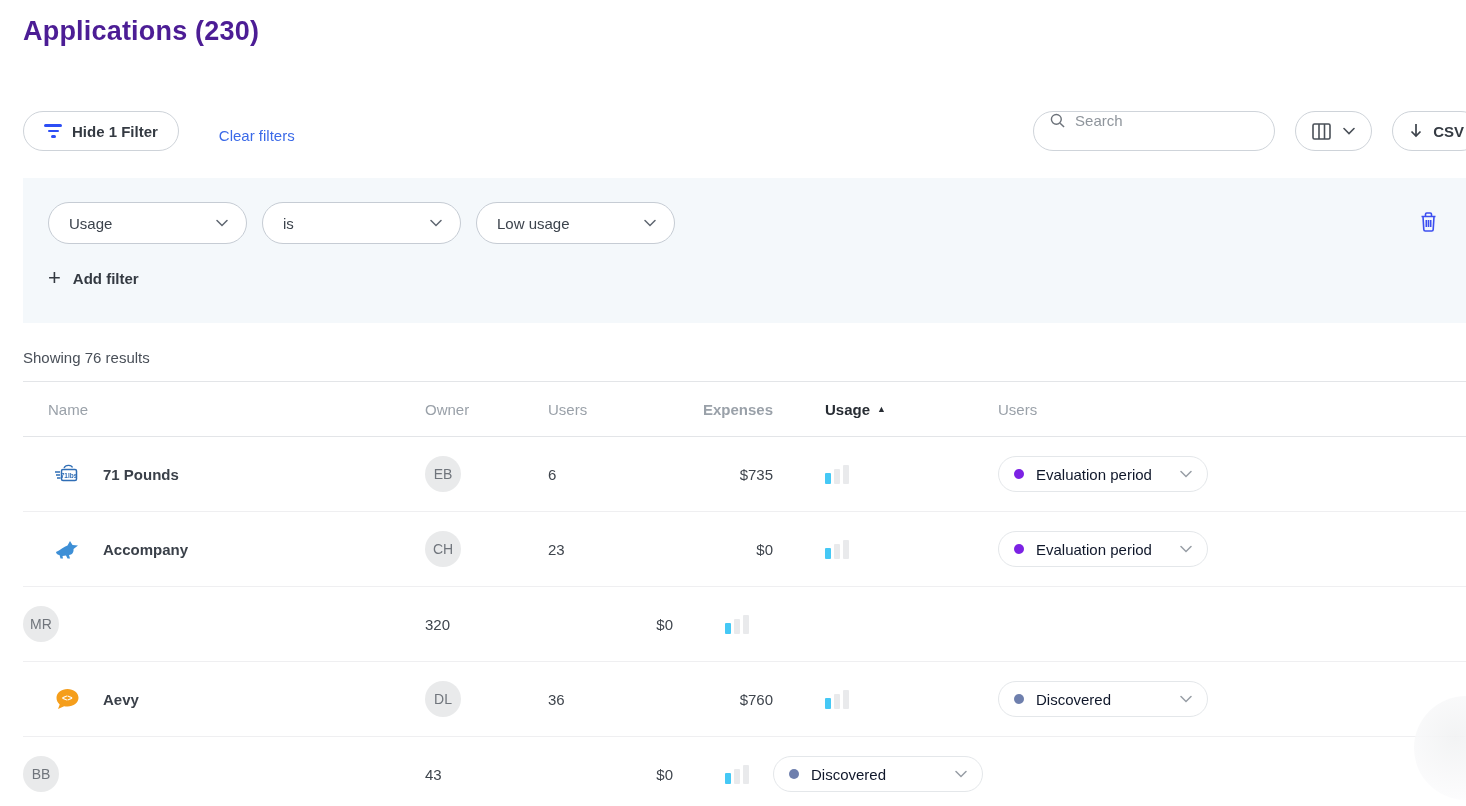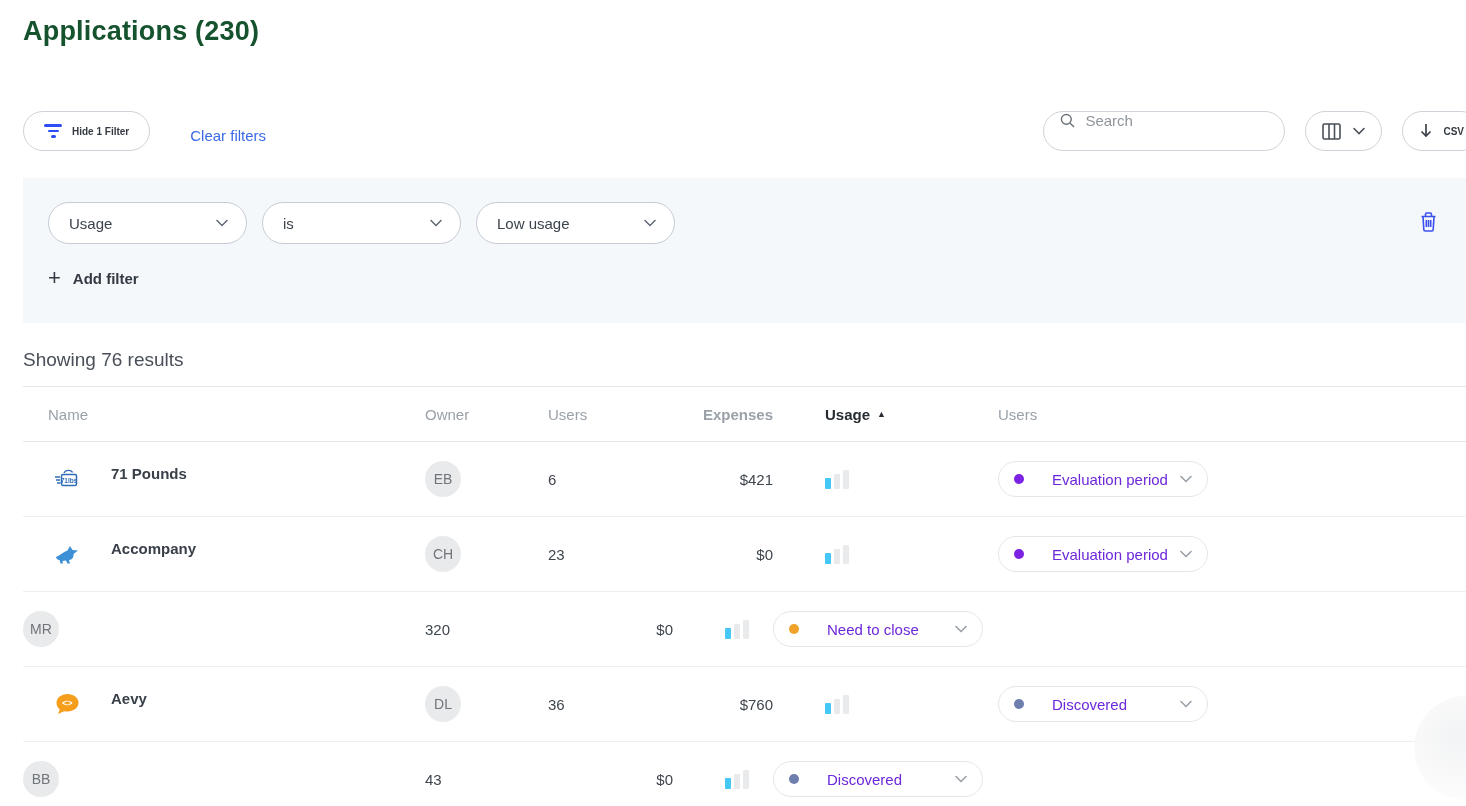--- a/index.html
+++ b/index.html
@@ -1,26 +1,26 @@
 <!DOCTYPE html>
 <html><head>
 <meta charset="utf-8">
 <style>
   * { margin:0; padding:0; box-sizing:border-box; }
   html,body { width:1466px; height:806px; overflow:hidden; background:#fff;
     font-family:"Liberation Sans","DejaVu Sans",sans-serif; color:#3f454d; }
   .page { position:relative; width:1466px; height:806px; padding-left:23px; }
 
   
-  .page-title { padding-top:16px; font-size:27px; font-weight:700; color:#14532d; letter-spacing:.2px; }
+  .page-title { padding-top:16px; font-size:27px; font-weight:700; color:#4c1d95; letter-spacing:.2px; }
 
   
   .controls { margin-top:64px; display:flex; align-items:center; height:40px; }
   .pill-btn { display:flex; align-items:center; gap:10px; height:40px; border:1px solid #ced3d9;
-    border-radius:20px; background:#fff; padding:0 20px; font-size:10px; color:#343a42; cursor:pointer; }
+    border-radius:20px; background:#fff; padding:0 20px; font-size:15px; color:#343a42; cursor:pointer; }
   .hide-filter { font-weight:600; }
   .filter-icon { display:inline-flex; flex-direction:column; align-items:center; gap:3px; }
   .filter-icon i { display:block; height:2.5px; border-radius:2px; background:#2d4ef5; }
   .filter-icon i:nth-child(1){width:18px;} .filter-icon i:nth-child(2){width:11px;} .filter-icon i:nth-child(3){width:5px;}
   .link { margin-left:40px; font-size:15px; color:#3b6ae8; cursor:pointer;margin-top:8px; }
   .controls-right { margin-left:auto; display:flex; align-items:center; gap:20px; margin-right:-15px; }
   .search-box { display:flex; align-items:flex-start; gap:10px; width:242px; height:40px;
     border:1px solid #cfd4da; border-radius:20px; padding:0 16px; }
   .search-box input { border:none; outline:none; width:100%; font-size:15px; color:#3f454d;
     font-family:inherit; background:transparent; }
@@ -33,44 +33,44 @@
   .filter-row { display:flex; align-items:center; gap:15px; }
   .select-pill { display:flex; align-items:center; justify-content:space-between; width:199px; height:42px;
     background:#fff; border:1px solid #c6ccd4; border-radius:21px; padding:0 18px 0 20px;
     font-size:15px; color:#3c434c; cursor:pointer; }
   .trash-btn { margin-left:auto; background:none; border:none; cursor:pointer; padding:4px; }
   .add-filter { margin-top:24px; display:flex; align-items:center; gap:12px; cursor:pointer;
     font-size:15px; font-weight:600; color:#343a42; }
   .plus-icon { font-size:22px; font-weight:400; color:#343a42; line-height:20px; }
 
   
-  .results-summary { margin-top:26px; font-size:19px; color:#494f58; }
+  .results-summary { margin-top:26px; font-size:15px; color:#494f58; }
   .table { margin-top:15px; }
   .grid { display:grid; grid-template-columns:402px 123px 125px 100px 225px 1fr; align-items:center; }
   .thead { height:56px; border-top:1px solid #e3e5e8; border-bottom:1px solid #e3e5e8;
     font-size:15px; color:#9aa1a9; }
   .th-name { padding-left:25px; }
   .th-right { text-align:right;font-weight:bold; }
   .th-usage { padding-left:52px; color:#272c33; font-weight:600; display:flex; align-items:center; gap:7px; }
   .sort-arrow { font-size:9px; color:#272c33; }
   .trow { height:75px; border-bottom:1px solid #efeff1; font-size:15px; color:#3f454d; }
-  .cell-name { display:flex; gap:30px; padding-left:30px;
+  .cell-name { display:flex; align-items:center; gap:22px; padding-left:30px;
     font-weight:600; color:#3a4049; }
   .app-logo { width:28px; height:28px; flex:none; display:flex; align-items:center; justify-content:center; }
   .avatar { width:36px; height:36px; border-radius:50%; background:#e9eaeb; color:#70757c;
     display:flex; align-items:center; justify-content:center; font-size:14px; }
   .cell-right { text-align:right; padding-right:0; }
   .cell-usage { padding-left:52px; }
   .usage-bars { display:flex; align-items:flex-end; gap:3px; height:19px; }
   .usage-bars i { display:block; width:6px; border-radius:1px; background:#e9eaec; }
   .usage-bars i:nth-child(1){ height:11px; } .usage-bars i:nth-child(2){ height:15px; } .usage-bars i:nth-child(3){ height:19px; }
   .state-pill { display:flex; align-items:center; width:210px; height:36px; border:1px solid #e4e7ea;
     border-radius:18px; padding:0 15px; background:#fff; cursor:pointer; }
   .state-dot { width:10px; height:10px; border-radius:50%; margin-right:12px; flex:none; }
-  .state-label { font-size:15px; color:#6d28d9;margin-left:16px; }
+  .state-label { font-size:15px; color:#0f172a; }
   .state-pill .chev { margin-left:auto; }
 
   .floating-widget { position:absolute; right:-52px; top:696px; width:104px; height:104px;
     border-radius:50%; background:radial-gradient(circle at 40% 40%, #f1f2f3, #fcfcfd 70%); opacity:.9; }
 </style>
 </head>
 <body>
 
 <div class="page">
 
@@ -174,21 +174,21 @@
                 <text x="16" y="17.8" font-size="6.5" font-weight="bold" fill="#2f6db5" text-anchor="middle" font-family="sans-serif">71lbs</text>
                 <path d="M2 12h5M3 15h4M4 18h3.5" stroke="#2f6db5" stroke-width="1.3"></path>
               </svg>
             </span>
       <span>71 Pounds</span>
     </div>
     <div>
       <span class="avatar">EB</span>
     </div>
     <div>6</div>
-    <div class="cell-right">$421</div>
+    <div class="cell-right">$735</div>
     <div class="cell-usage">
       <span class="usage-bars">
               <i style="background: rgb(69, 200, 245);"></i>
               <i></i>
               <i></i>
             </span>
     </div>
     <div>
       <div class="state-pill">
         <span class="state-dot" style="background: rgb(124, 34, 228);"></span>
@@ -237,29 +237,20 @@
       <span class="avatar">MR</span>
     </div>
     <div>320</div>
     <div class="cell-right">$0</div>
     <div class="cell-usage">
       <span class="usage-bars">
               <i style="background: rgb(69, 200, 245);"></i>
               <i></i>
               <i></i>
             </span>
-    </div>
-    <div>
-      <div class="state-pill">
-        <span class="state-dot" style="background: rgb(240, 162, 42);"></span>
-        <span class="state-label">Need to close</span>
-        <svg class="chev" width="12" height="8" viewBox="0 0 12 8">
-          <path d="M1 1.5l5 5 5-5" fill="none" stroke="#979da5" stroke-width="1.5" stroke-linecap="round"></path>
-              </svg>
-      </div>
     </div>
   </div>
 
   <div class="grid trow">
     <div class="cell-name">
       <span class="app-logo">
               <svg width="28" height="28" viewBox="0 0 28 28">
                 <path d="M14.5 4c6 0 11 3.9 11 8.8s-5 8.8-11 8.8c-1.2 0-2.3-.1-3.4-.4L5 24l1.7-4.6c-2-1.6-3.2-3.9-3.2-6.6C3.5 7.9 8.5 4 14.5 4z" fill="#f59e1b"></path>
                 <text x="14.2" y="16.3" font-size="9" font-weight="bold" fill="#fff" text-anchor="middle" font-family="sans-serif">&lt;&gt;</text>
               </svg>

